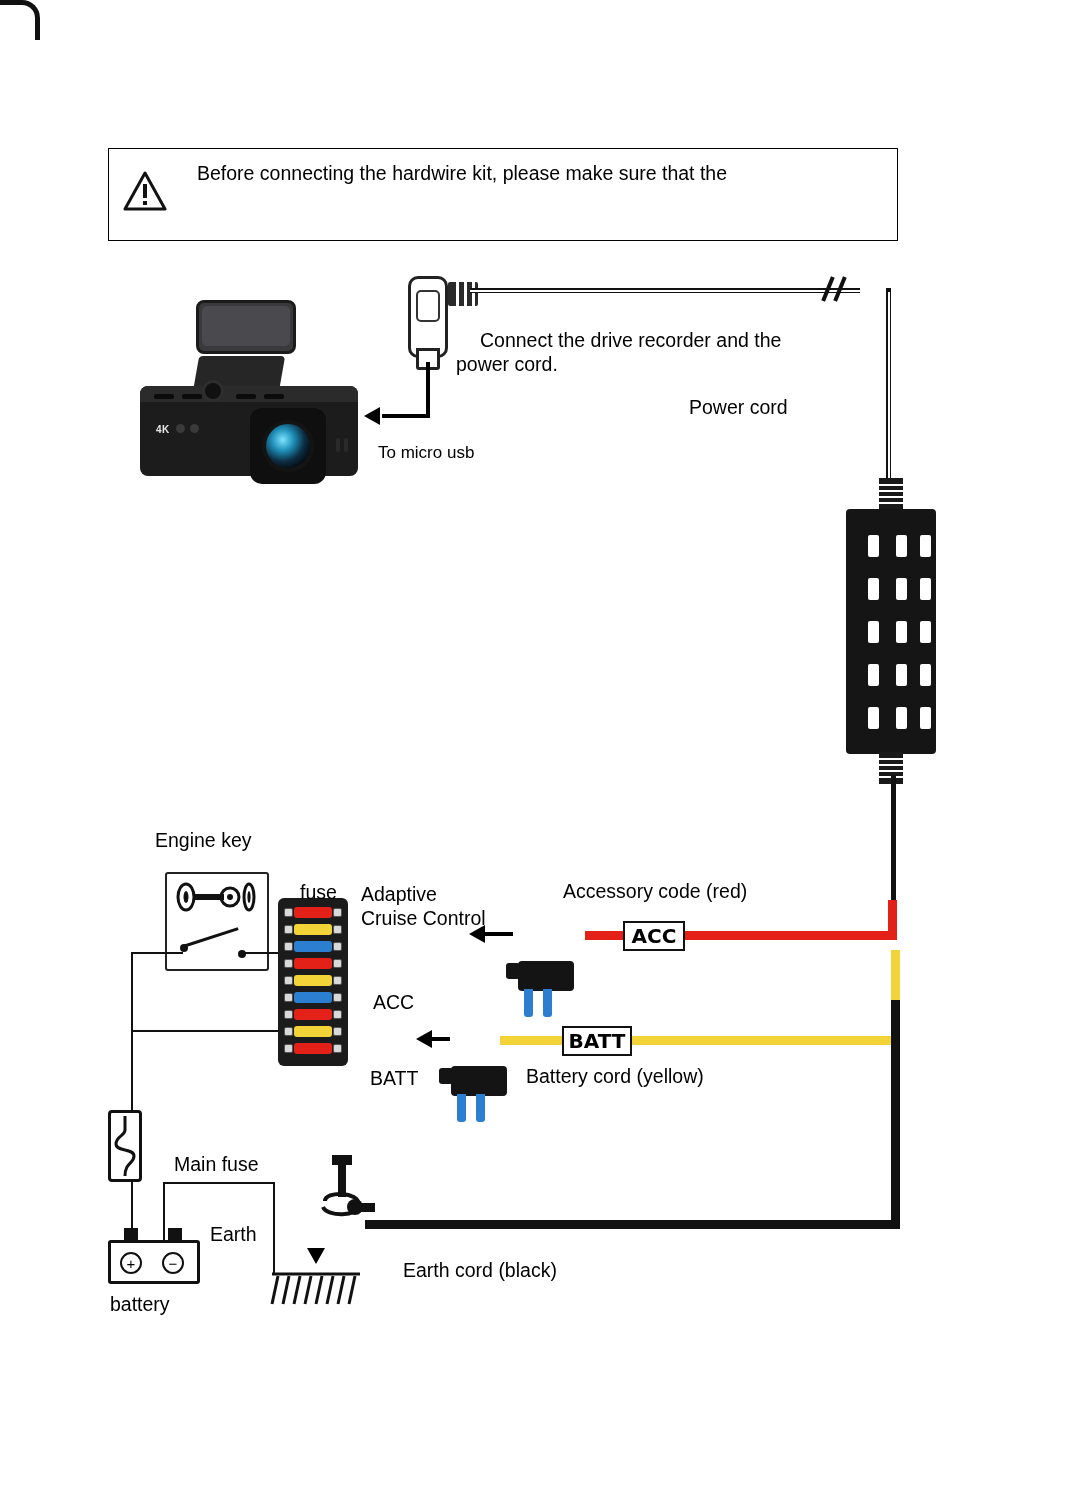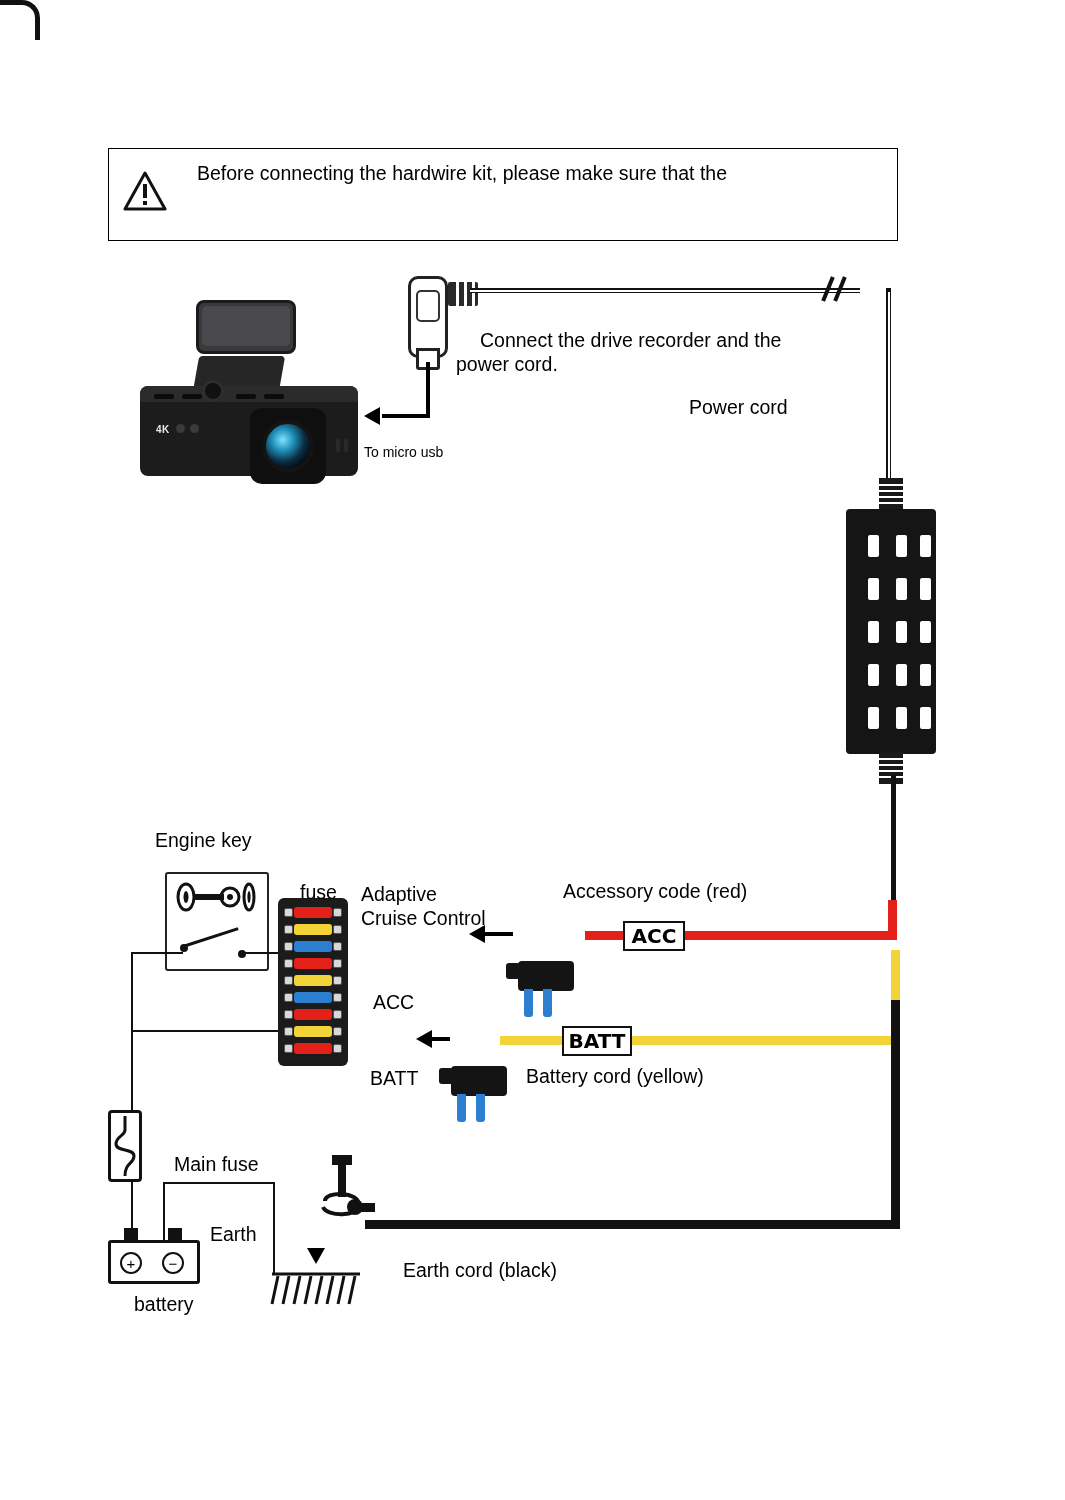--- a/index.html
+++ b/index.html
@@ -439,21 +439,21 @@
 
   <div class="wire" id="yellow-v"></div>
   <div class="wire" id="yellow-h"></div>
 
   <div class="wire" id="black-v"></div>
   <div class="wire" id="black-h"></div>
 
   <div class="lbl" style="left:480px; top:328px;">Connect the drive recorder and the</div>
   <div class="lbl" style="left:456px; top:352px;">power cord.</div>
   <div class="lbl" style="left:689px; top:395px;">Power cord</div>
-  <div class="lbl" style="left:364px; top:440px; font-size:14px;">To micro usb</div>
+  <div class="lbl" style="left:378px; top:440px; font-size:17px;">To micro usb</div>
 
   <div class="arrow-line" style="left:426px; top:362px; width:4px; height:56px;"></div>
   <div class="arrow-line" style="left:382px; top:414px; width:48px; height:4px;"></div>
   <div class="arrow-left" style="left:364px; top:407px;"></div>
 
   <div class="lbl" style="left:155px; top:828px;">Engine key</div>
   <div id="key-box"></div>
   <svg id="key-glyph" viewBox="0 0 82 34">
     <ellipse cx="11" cy="17" rx="8" ry="13" fill="none" stroke="#111" stroke-width="3"></ellipse>
     <ellipse cx="11" cy="17" rx="2.5" ry="6" fill="#111"></ellipse>
@@ -553,21 +553,21 @@
 
   <div class="plate" style="left:562px; top:1026px; width:70px;">BATT</div>
   <div class="lbl" style="left:526px; top:1064px;">Battery cord (yellow)</div>
 
   <div id="mainfuse"></div>
   <svg style="position:absolute; left:112px; top:1114px; width:26px; height:64px;" viewBox="0 0 26 64">
     <path d="M13 2 L13 16 C13 22 4 22 4 30 C4 38 22 34 22 42 C22 50 13 48 13 62" fill="none" stroke="#111" stroke-width="3"></path>
   </svg>
   <div class="lbl" style="left:174px; top:1152px;">Main fuse</div>
   <div class="lbl" style="left:210px; top:1222px;">Earth</div>
-  <div class="lbl" style="left:110px; top:1292px;margin-left:24px;">battery</div>
+  <div class="lbl" style="left:110px; top:1292px;">battery</div>
 
   <div class="bat-term" style="left:124px;"></div>
   <div class="bat-term" style="left:168px;"></div>
   <div id="battery"></div>
   <div class="bat-sign" style="left:120px;">+</div>
   <div class="bat-sign" style="left:162px;">−</div>
 
   <svg id="earth-clamp" viewBox="0 0 70 80">
     <rect x="17" y="0" width="20" height="10" fill="#111"></rect>
     <rect x="23" y="10" width="8" height="32" fill="#111"></rect>

